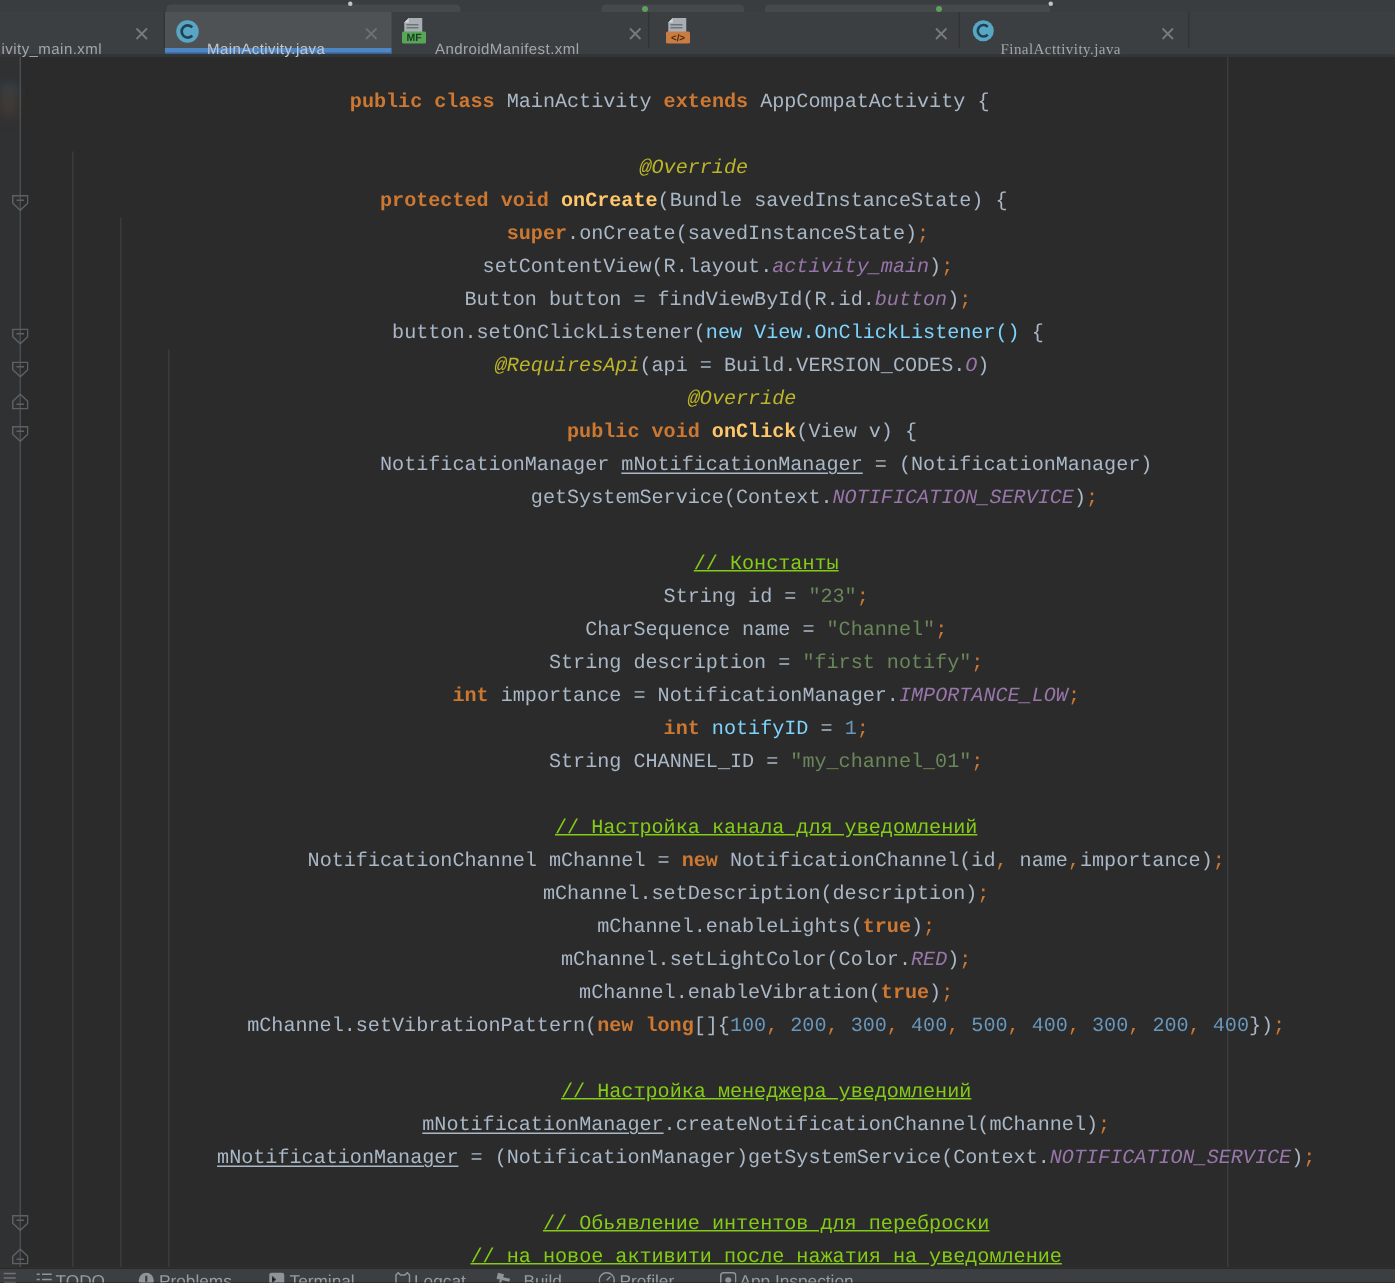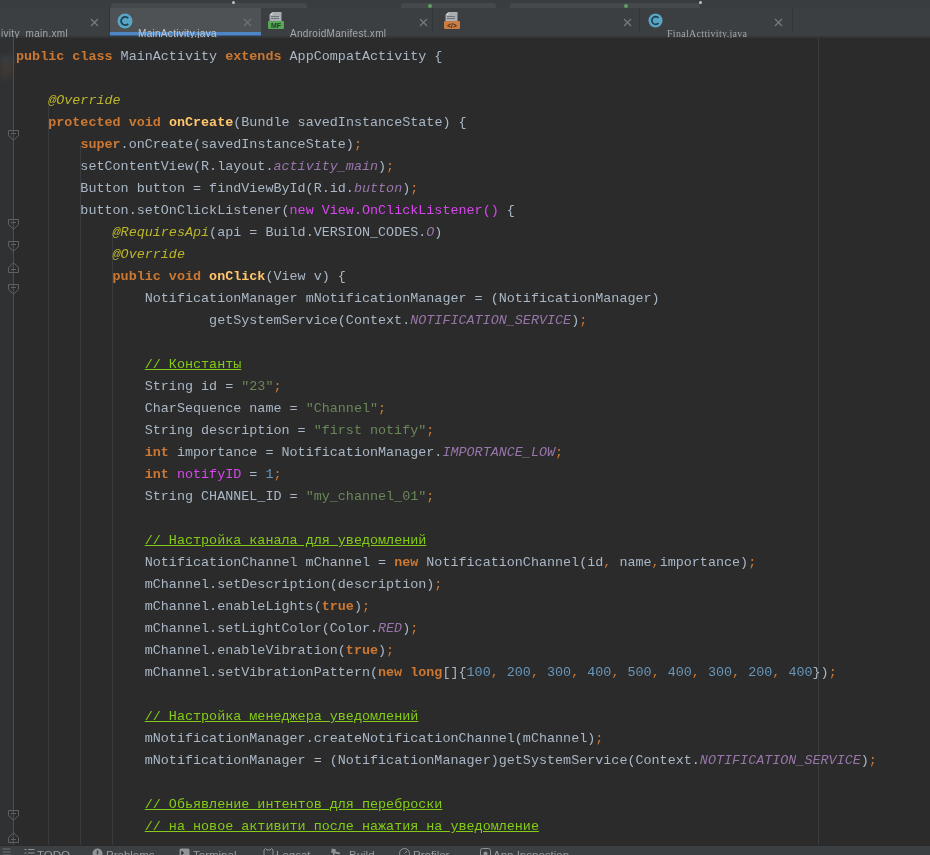--- a/index.html
+++ b/index.html
@@ -22,31 +22,31 @@
   #underline { position:absolute; left:110px; top:24px; width:151px; height:4px; background:#4e86c4; }
   #underline:after { content:""; position:absolute; left:0; bottom:0; width:100%; height:1px; background:#3d5f8e; }
   .activetabbg { position:absolute; left:110px; top:0; width:151px; height:24px; background:#4e5254; }
 
   
   #editor { position:absolute; left:0; top:38px; width:930px; height:807px; background:#2b2b2b; overflow:hidden; }
   #gutterbg { position:absolute; left:0; top:0; width:13px; height:807px; background:#2f3132; }
   #gutline { position:absolute; left:13px; top:0; width:1px; height:807px; background:#4b4e50; }
   .iguide { position:absolute; width:1px; background:#393c3e; }
   #margline { position:absolute; left:818px; top:0; width:1px; height:807px; background:#3a3c3e; }
-  pre.code { position:absolute; left:16px; top:8px; font:13.42px/22px "Liberation Mono", monospace; color:#a9b7c6; }
+  pre.code { position:absolute; left:16px; top:20px; font:13.42px/22px "Liberation Mono", monospace; color:#a9b7c6;text-align:center; }
   pre.code .k { color:#cc7832; font-weight:bold; }
   pre.code .p { color:#cc7832; }
   pre.code .m { color:#ffc66b; font-weight:bold; }
   pre.code .a { color:#bbb529;font-style:italic; }
   pre.code .s { color:#6a8759; }
   pre.code .c { color:#84cc16;text-decoration:underline; }
   pre.code .n { color:#6897bb; }
   pre.code .f { color:#9876aa; font-style:italic; }
-  pre.code .g { color:#d946ef; }
-  pre.code .u { text-underline-offset:2px;margin-top:32px; }
+  pre.code .g { color:#7dd3fc; }
+  pre.code .u { text-decoration:underline; text-underline-offset:2px;margin-top:32px; }
   .fold { position:absolute; left:8px; width:11px; height:11px; }
 
   
   #statusbar { position:absolute; left:0; top:845px; width:930px; height:10px; background:#3c3f41; border-top:1px solid #2a2a2a; }
   .sbitem { position:absolute; top:2.5px; font-size:11.5px; color:#989da1; white-space:nowrap; }
   .sbicon { position:absolute; top:2px; }
 </style>
 </head>
 <body>
 <div id="root">

